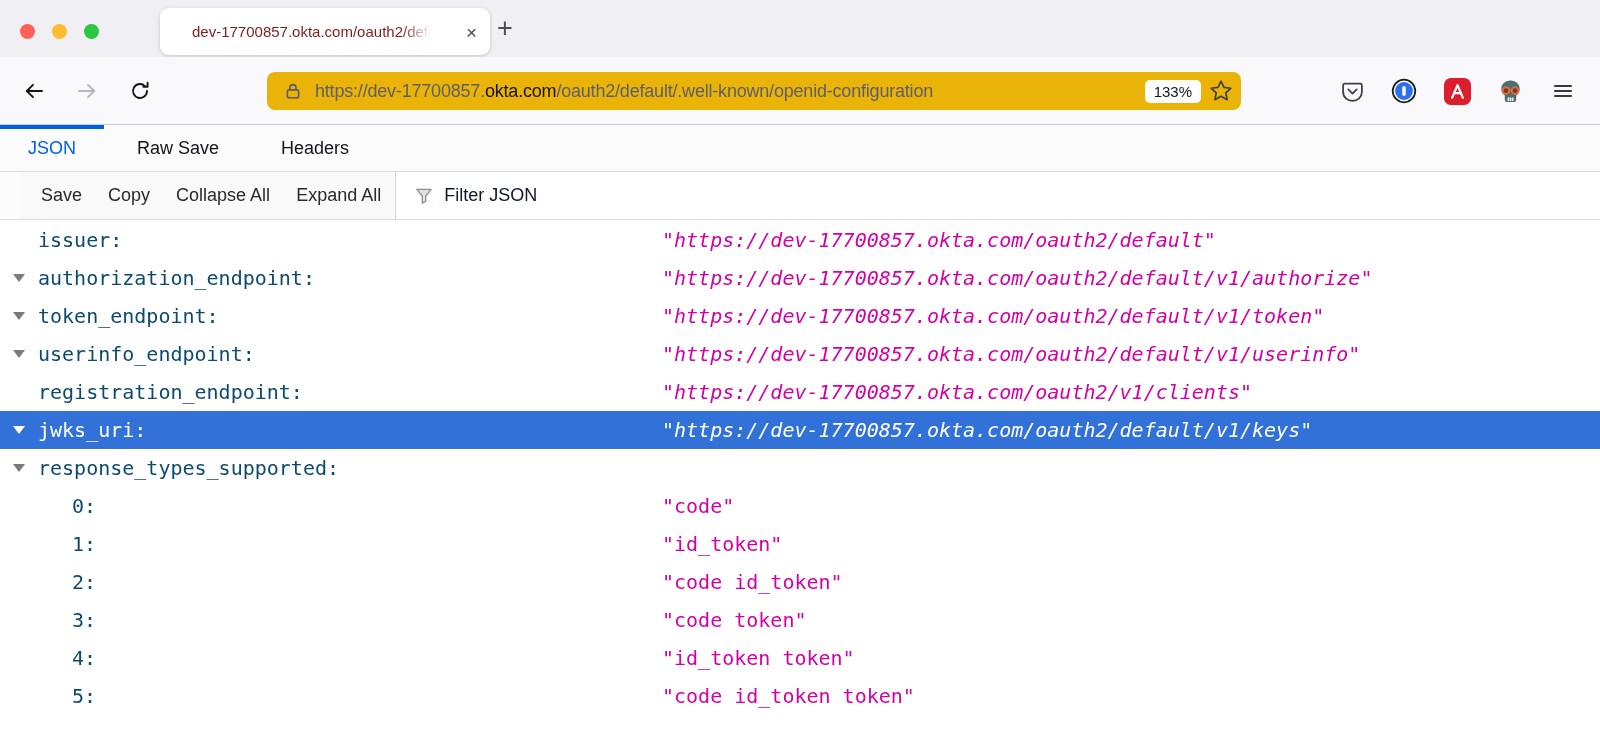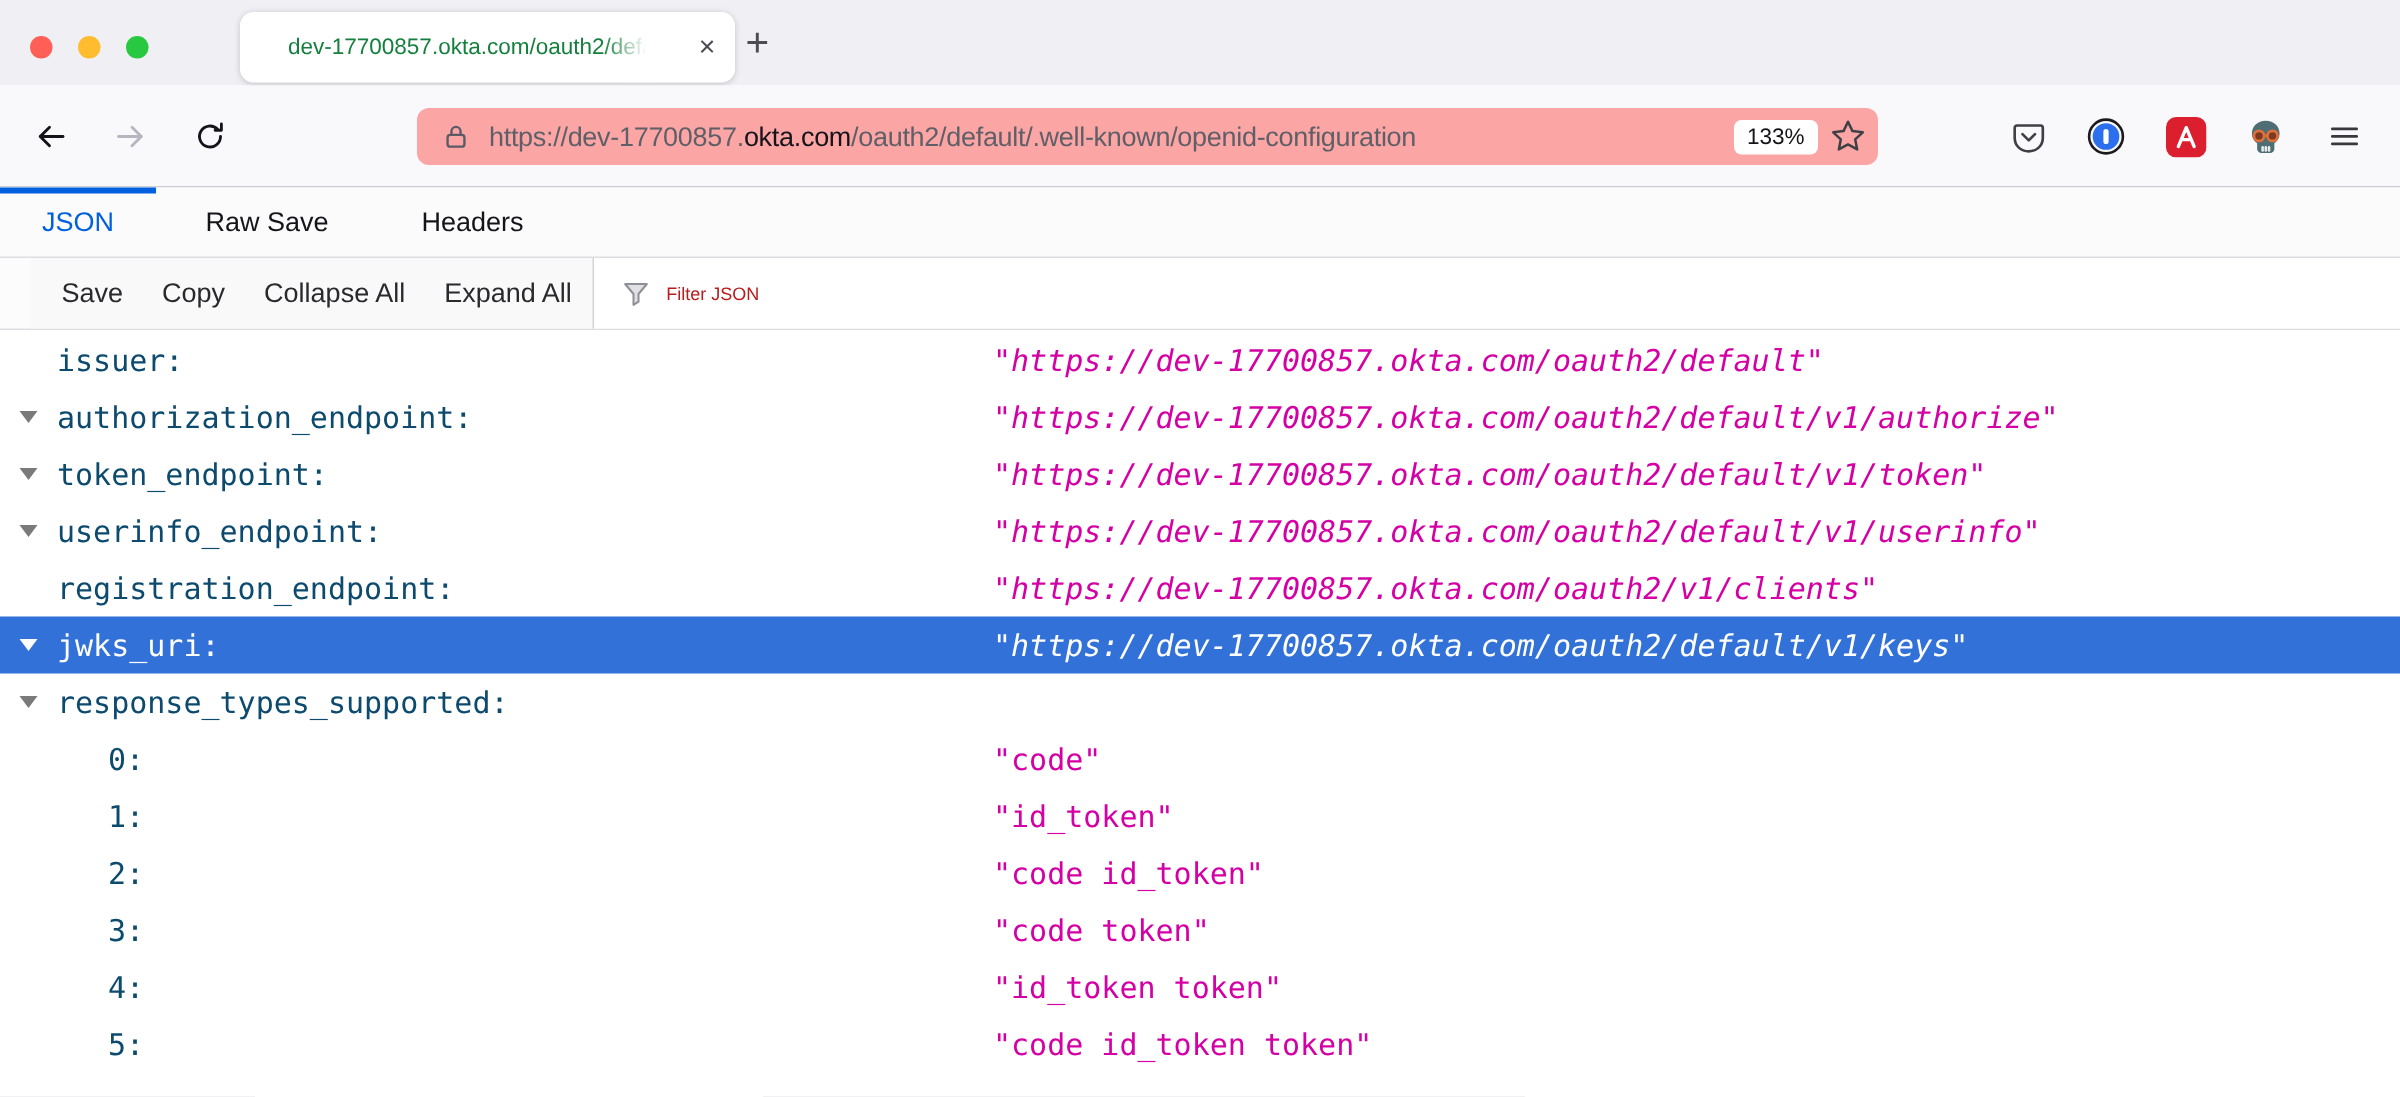--- a/index.html
+++ b/index.html
@@ -8,32 +8,32 @@
 
   
   .tabbar{position:absolute;top:0;left:0;width:1600px;height:57px;background:#f0eff4;}
   .traffic{position:absolute;top:24px;width:15px;height:15px;border-radius:50%;}
   .tl-close{left:20px;background:#ff5f57;}
   .tl-min{left:52px;background:#febc2e;}
   .tl-max{left:84px;background:#28c840;}
   .btab{position:absolute;left:160px;top:8px;width:330px;height:47px;background:#fff;
         border-radius:9px;box-shadow:0 1px 4px rgba(0,0,0,.18);}
   .btab-title{position:absolute;left:32px;right:52px;top:0;bottom:0;display:flex;align-items:center;
-        font-size:15px;color:#15803d;white-space:nowrap;overflow:hidden;}
+        font-size:15px;color:#7f1d1d;white-space:nowrap;overflow:hidden;}
   .btab-title::after{content:"";position:absolute;right:0;top:0;bottom:0;width:36px;
         background:linear-gradient(to right,rgba(255,255,255,0),#fff 80%);}
   .btab-close{position:absolute;right:13px;top:50%;transform:translateY(-50%);font-size:19px;
         color:#4c4c52;line-height:1;cursor:default;}
   .newtab{position:absolute;left:497px;top:13px;font-size:27px;font-weight:300;color:#4c4c52;}
 
   
   .navbar{position:absolute;top:57px;left:0;width:1600px;height:68px;background:#f9f9fb;
           border-bottom:1px solid #ccccd4;box-sizing:border-box;}
   .navbtn{position:absolute;top:18px;width:32px;height:32px;display:flex;align-items:center;justify-content:center;}
-  .urlbar{position:absolute;left:278px;top:15px;width:974px;height:38px;background:#fca5a5;
+  .urlbar{position:absolute;left:267px;top:15px;width:974px;height:38px;background:#eab308;
           border-radius:8px;display:flex;align-items:center;padding:0 8px 0 17px;box-sizing:border-box;}
   .urltext{margin-left:13px;font-size:18px;white-space:nowrap;letter-spacing:-0.2px;}
   .url-dim{color:#5f5f68;} .url-domain{color:#15141a;}
   .url-spacer{flex:1;}
   .zoom-pill{background:#fff;border-radius:5px;padding:3px 9px;font-size:15px;color:#15141a;margin-right:8px;}
   .ricon{position:absolute;top:20px;width:28px;height:28px;display:flex;align-items:center;justify-content:center;}
 
   
   .vtabs{position:absolute;top:125px;left:0;width:1600px;height:47px;background:#fbfbfc;
          border-bottom:1px solid #dddde2;box-sizing:border-box;display:flex;}
@@ -43,21 +43,21 @@
   .vtab.active{color:#0060df;}
   .vtab.active::before{content:"";position:absolute;top:0;left:0;right:0;height:4px;background:#0060df;}
 
   
   .vtoolbar{position:absolute;top:172px;left:0;width:1600px;height:48px;background:#fcfcfd;
             border-bottom:1px solid #dddde2;box-sizing:border-box;display:flex;align-items:stretch;padding-left:20px;}
   .tb-buttons{display:flex;align-items:center;padding-left:21px;gap:26px;background:#f9f9fa;padding-right:14px;}
   .tb-btn{font-size:18px;color:#2a2a2e;white-space:nowrap;}
   .tb-sep{width:1px;background:#d4d4d8;}
   .tb-filter{flex:1;background:#fff;display:flex;align-items:center;padding-left:18px;gap:10px;}
-  .tb-filter-ph{font-size:12px;color:#b91c1c;}
+  .tb-filter-ph{font-size:18px;color:#0f172a;}
 
   
   .jrows{position:absolute;top:221px;left:0;width:1600px;
          font-family:"DejaVu Sans Mono",monospace;font-size:20px;}
   .jrow{position:relative;height:38px;width:1600px;}
   .jrow.selected{background:#3171d8;}
   .arrow{position:absolute;left:13px;top:15px;width:0;height:0;
          border-left:6px solid transparent;border-right:6px solid transparent;border-top:8px solid #7a7a7a;}
   .jrow.selected .arrow{border-top-color:#fff;}
   .jkey{position:absolute;top:0;height:38px;display:flex;align-items:center;color:#0c4a6e;white-space:pre;}

